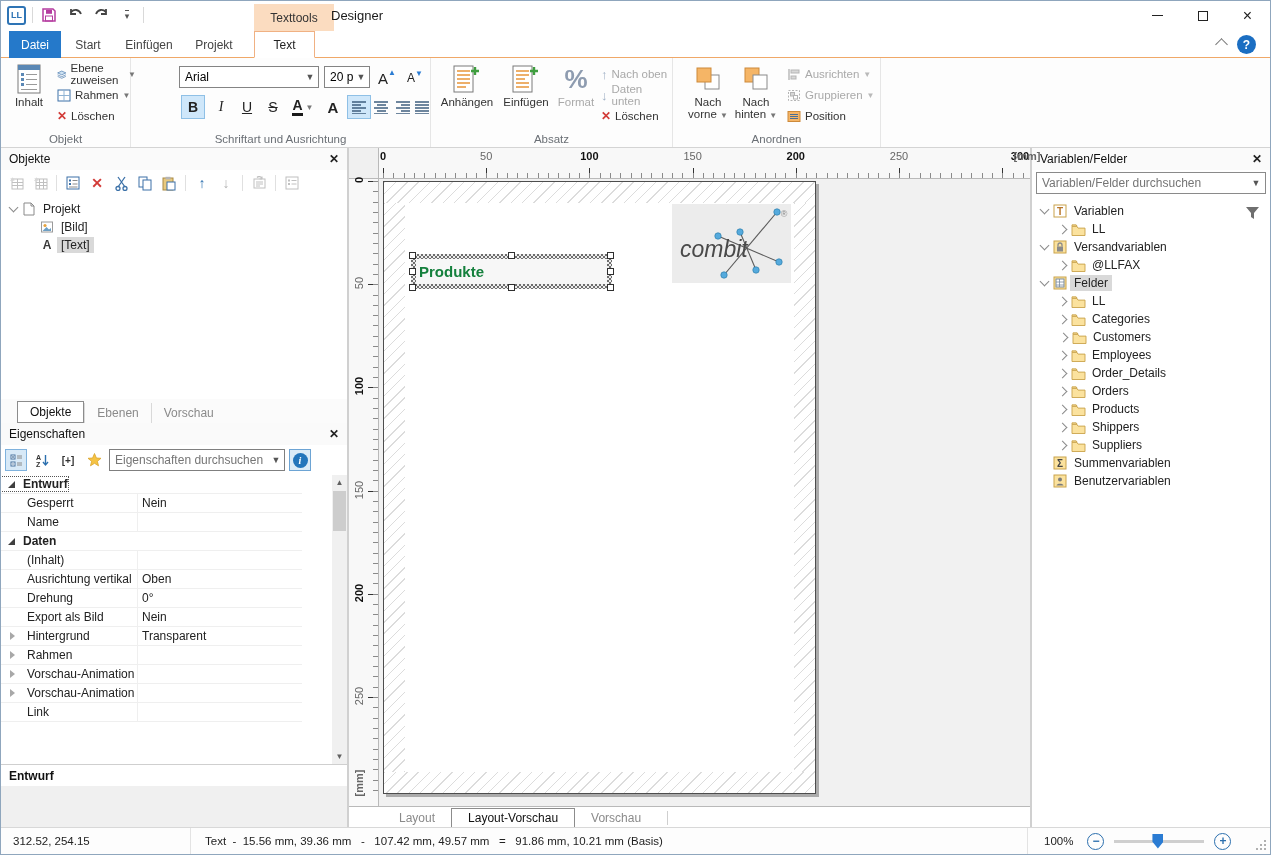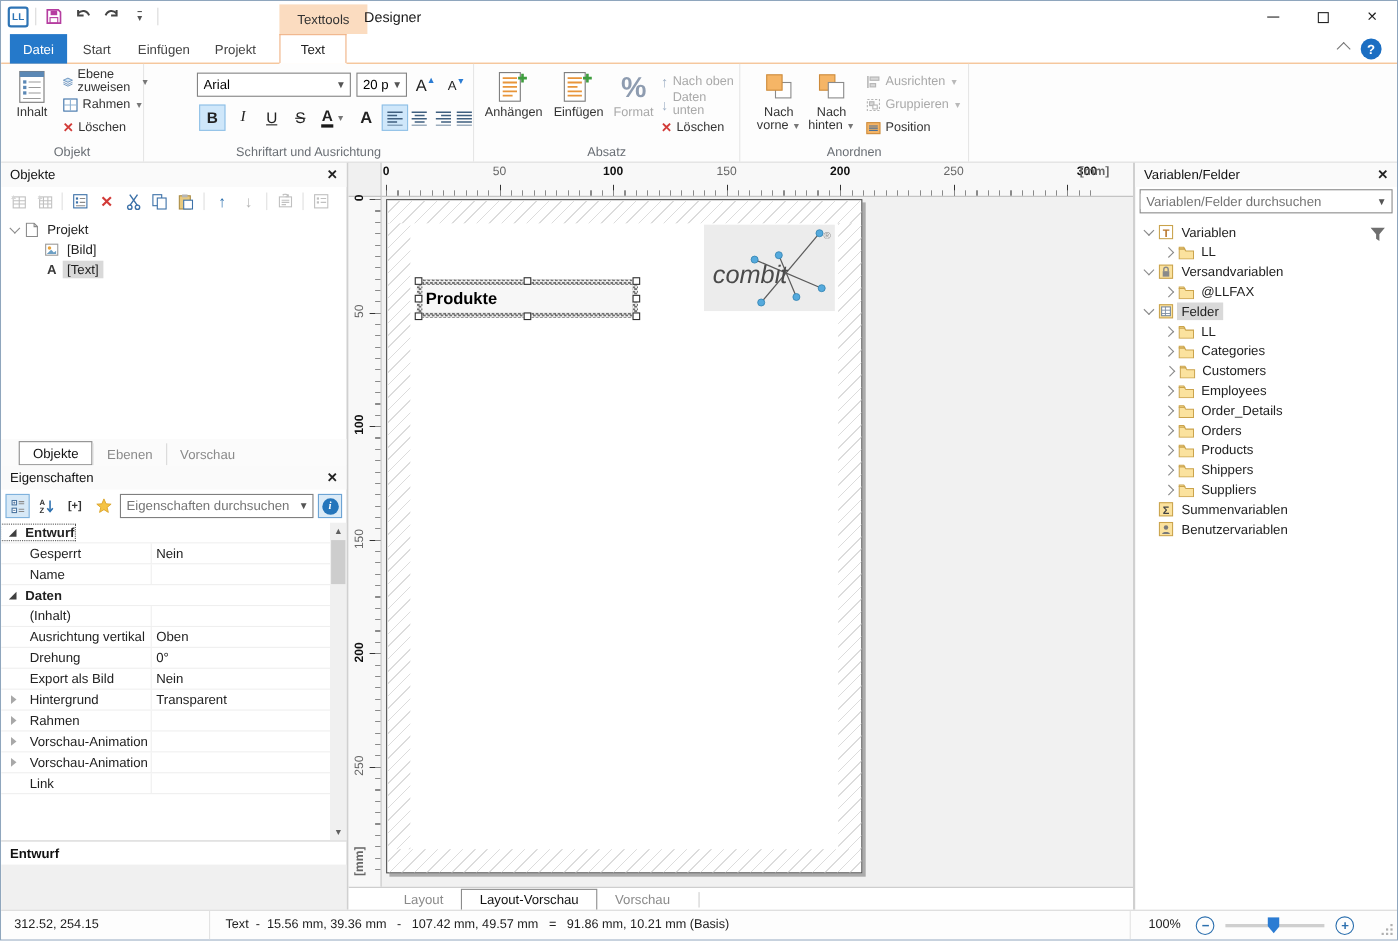--- a/index.html
+++ b/index.html
@@ -48,21 +48,21 @@
   .combo .dd { width:16px; color:#555; font-size:9px; text-align:center; }
   .fmtbtn { position:absolute; width:24px; height:24px; display:flex; align-items:center; justify-content:center; font-size:14px; color:#222; border:1px solid transparent; }
   .fmtbtn.toggled { background:#cfe7fa; border-color:#8fc0e6; }
   .redx { color:#d23b38; font-weight:bold; font-size:12px; }
   .grayarrow { color:#9fb0c5; font-weight:bold; font-size:13px; }
 
   
   .main { position:absolute; left:0; top:147px; width:100%; height:681px; display:flex; }
 
   
-  .left-panel { width:316px; border-right:2px solid #d0d0d0; display:flex; flex-direction:column; background:#fff; }
+  .left-panel { width:348px; border-right:2px solid #d0d0d0; display:flex; flex-direction:column; background:#fff; }
   .panel-header { height:22px; display:flex; align-items:center; padding:0 8px; font-size:12px; color:#111; background:#fafafa; }
   .panel-close { margin-left:auto; font-weight:bold; font-size:12px; color:#222; }
   .obj-toolbar { height:26px; display:flex; align-items:center; padding:0 4px; gap:2px; }
   .tb-btn { width:22px; height:22px; display:flex; align-items:center; justify-content:center; }
   .tb-sep { width:1px; height:16px; background:#e0e0e0; margin:0 3px; }
   .obj-tree { height:203px; padding-top:4px; }
   .tree-row { height:18px; display:flex; align-items:center; font-size:12px; }
   .tree-label { padding:1px 4px; }
   .tree-label.sel { background:#d9d9d9; }
   .chev { display:inline-block; width:7px; height:7px; border-right:1.6px solid #8a8a8a; border-bottom:1.6px solid #8a8a8a; }
@@ -117,21 +117,21 @@
   .viewport { flex:1; position:relative; background:#f1f1f1; overflow:hidden; }
   .page { position:absolute; left:4px; top:2px; width:433px; height:613px; background:#fff; border:1px solid #4d4d4d; box-shadow:3px 3px 0 #ababab; }
   .hatch { position:absolute; background:repeating-linear-gradient(135deg,#dcdcdc 0 1px,transparent 1px 8px); }
   .hatch.top { left:0; top:0; right:0; height:21px; }
   .hatch.bottom { left:0; bottom:0; right:0; height:21px; }
   .hatch.left { left:0; top:21px; bottom:21px; width:21px; }
   .hatch.right { right:0; top:21px; bottom:21px; width:21px; }
   .sel-frame { position:absolute; left:27px; top:72px; width:201px; height:35px;
     background:repeating-conic-gradient(#6e6e6e 0% 25%, #ededed 0% 50%) 0 0/4px 4px; }
   .sel-inner { position:absolute; inset:5px; background:#f7f7f7; display:flex; align-items:center; }
-  .sel-text { padding-left:3px; font-size:15px; font-weight:bold; color:#000000; }
+  .sel-text { padding-left:3px; font-size:15px; font-weight:bold; color:#15803d; }
   .handle { position:absolute; width:7px; height:7px; background:#fff; border:1px solid #2f2f2f; }
   .logo-box { position:absolute; left:288px; top:22px; width:119px; height:79px; }
   .view-tabs { height:23px; background:#fff; border-top:1px solid #b9b9b9; display:flex; align-items:center; padding-left:34px; }
   .vtab { height:21px; padding:0 16px; display:flex; align-items:center; font-size:12px; color:#8a8a8a; }
   .vtab.active { border:1px solid #8c8c8c; background:#fff; color:#111; }
   .vtab-sep { width:1px; height:14px; background:#cfcfcf; margin-left:10px; }
 
   
   .right-panel { width:240px; border-left:2px solid #d0d0d0; background:#fff; display:flex; flex-direction:column; }
   .var-search { margin:2px 4px 4px 4px; height:22px; border:1px solid #8a8a8a; display:flex; align-items:center; }

